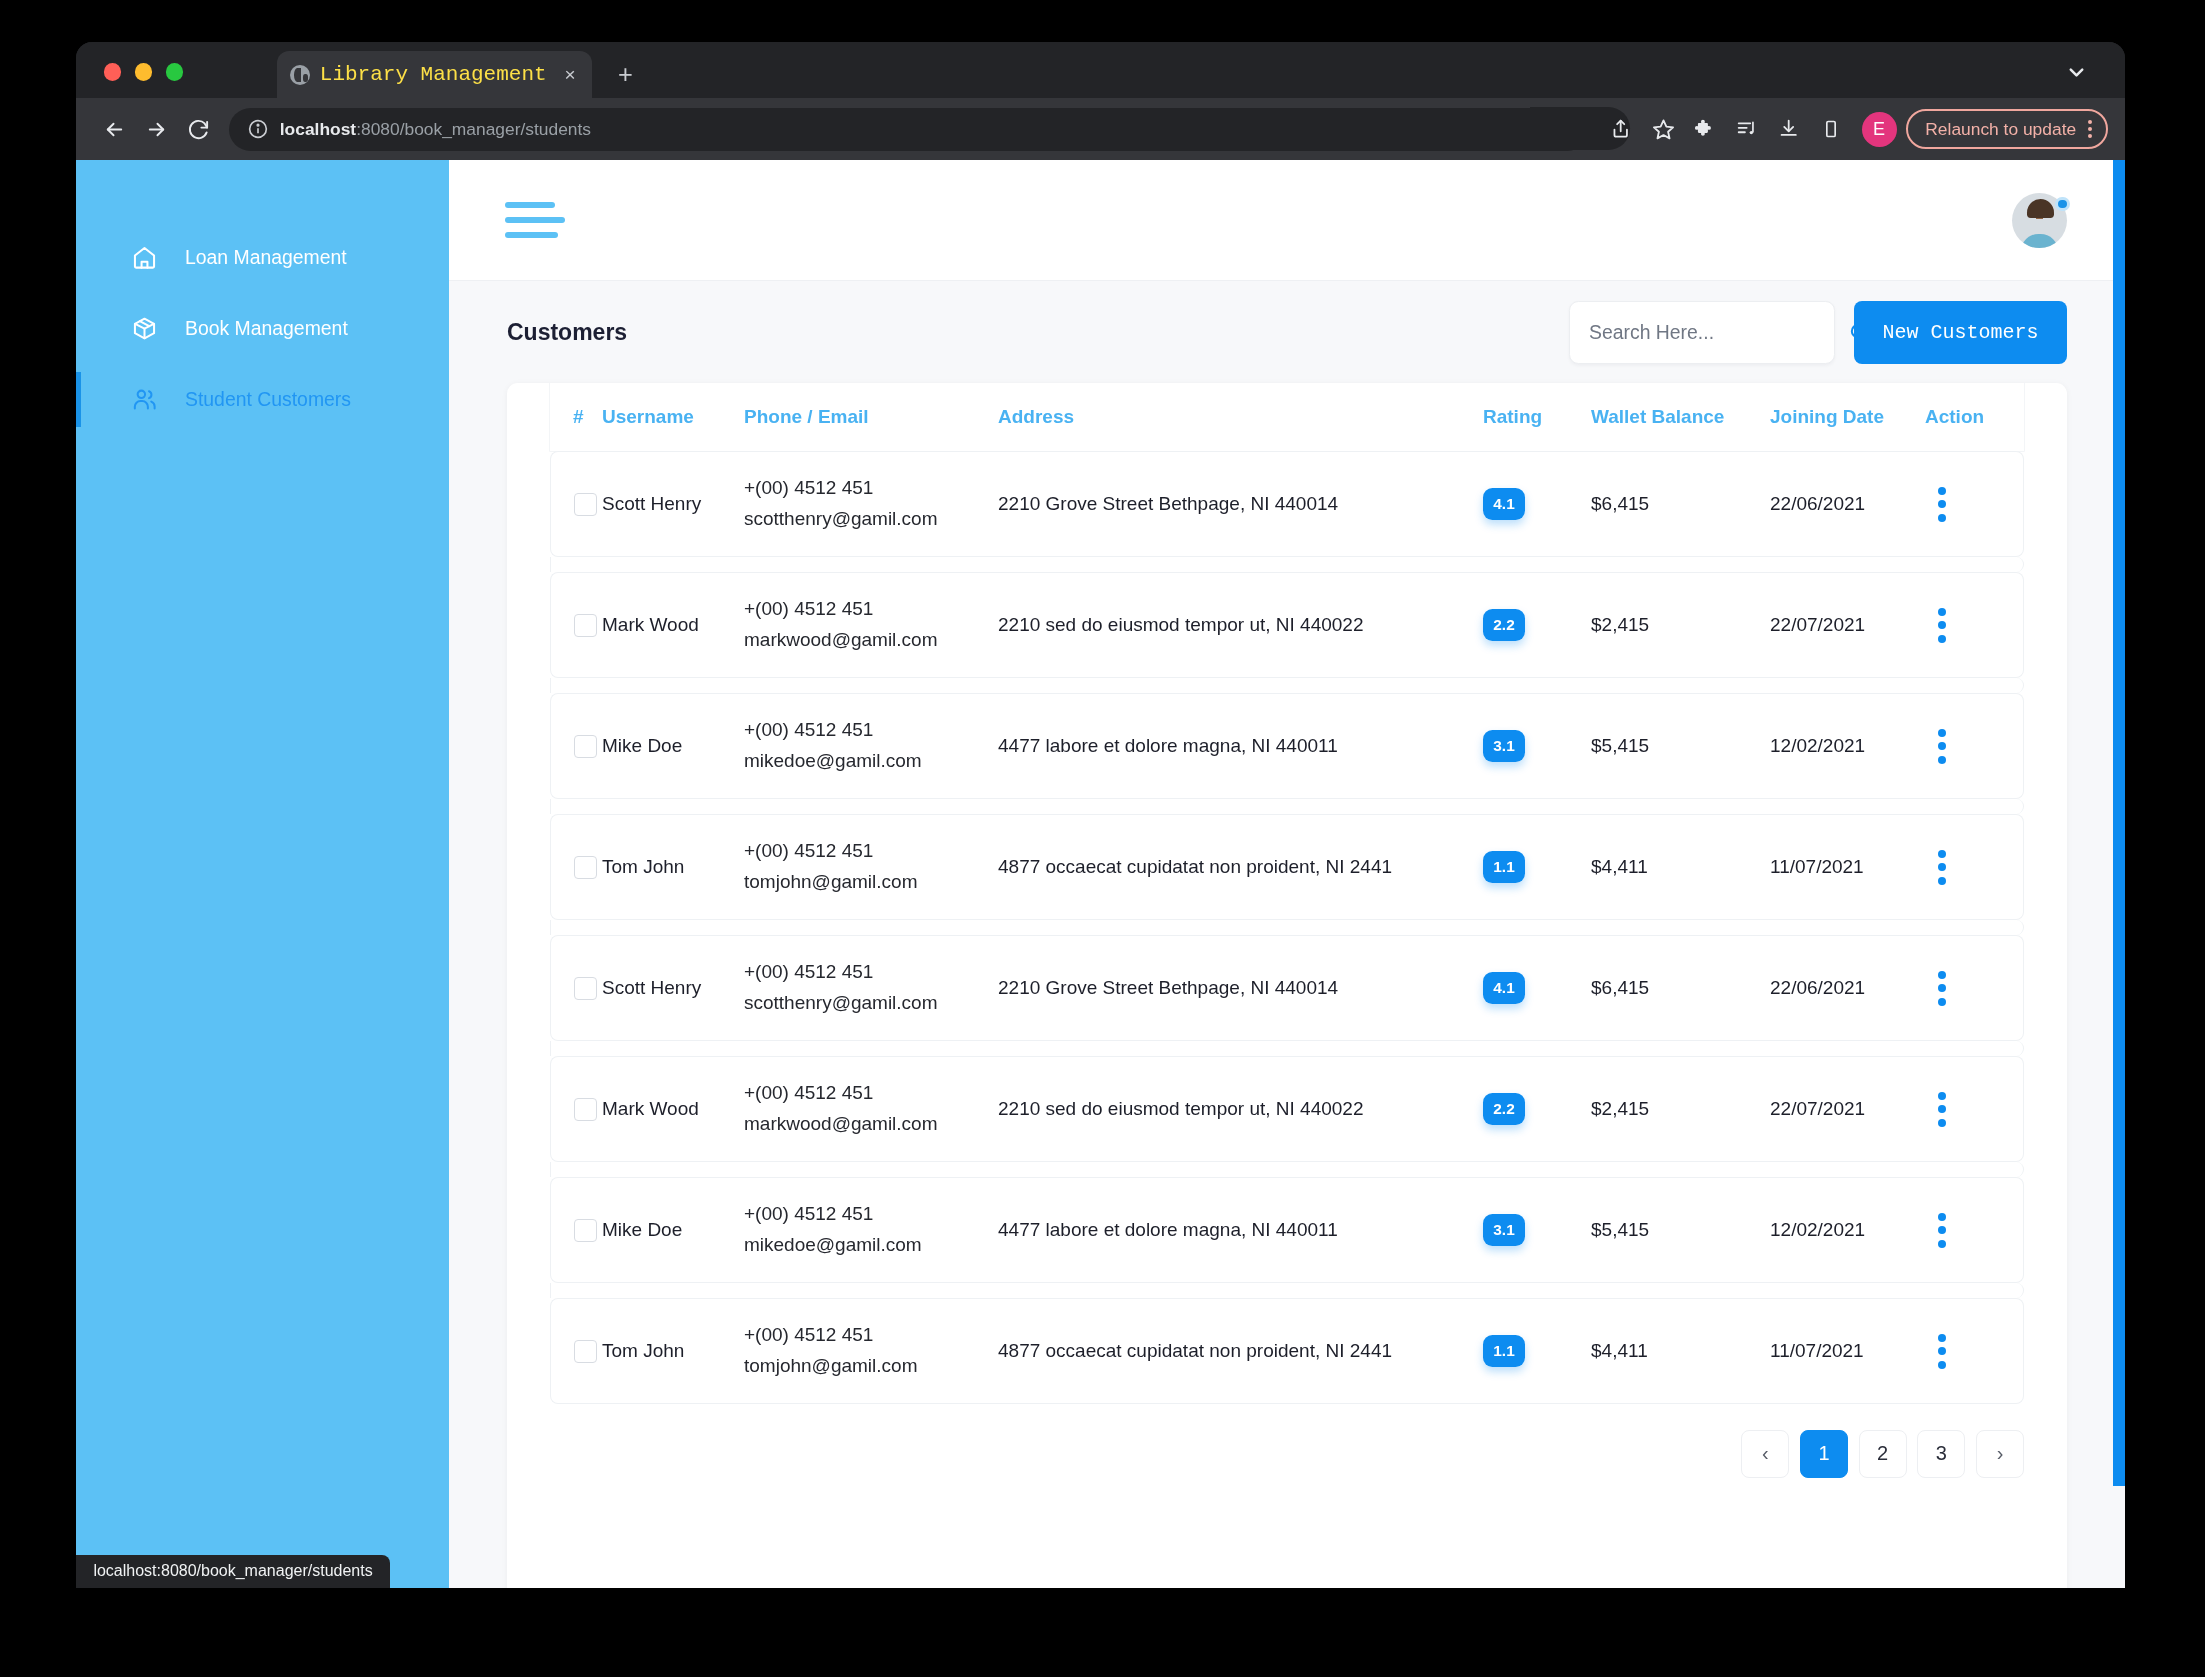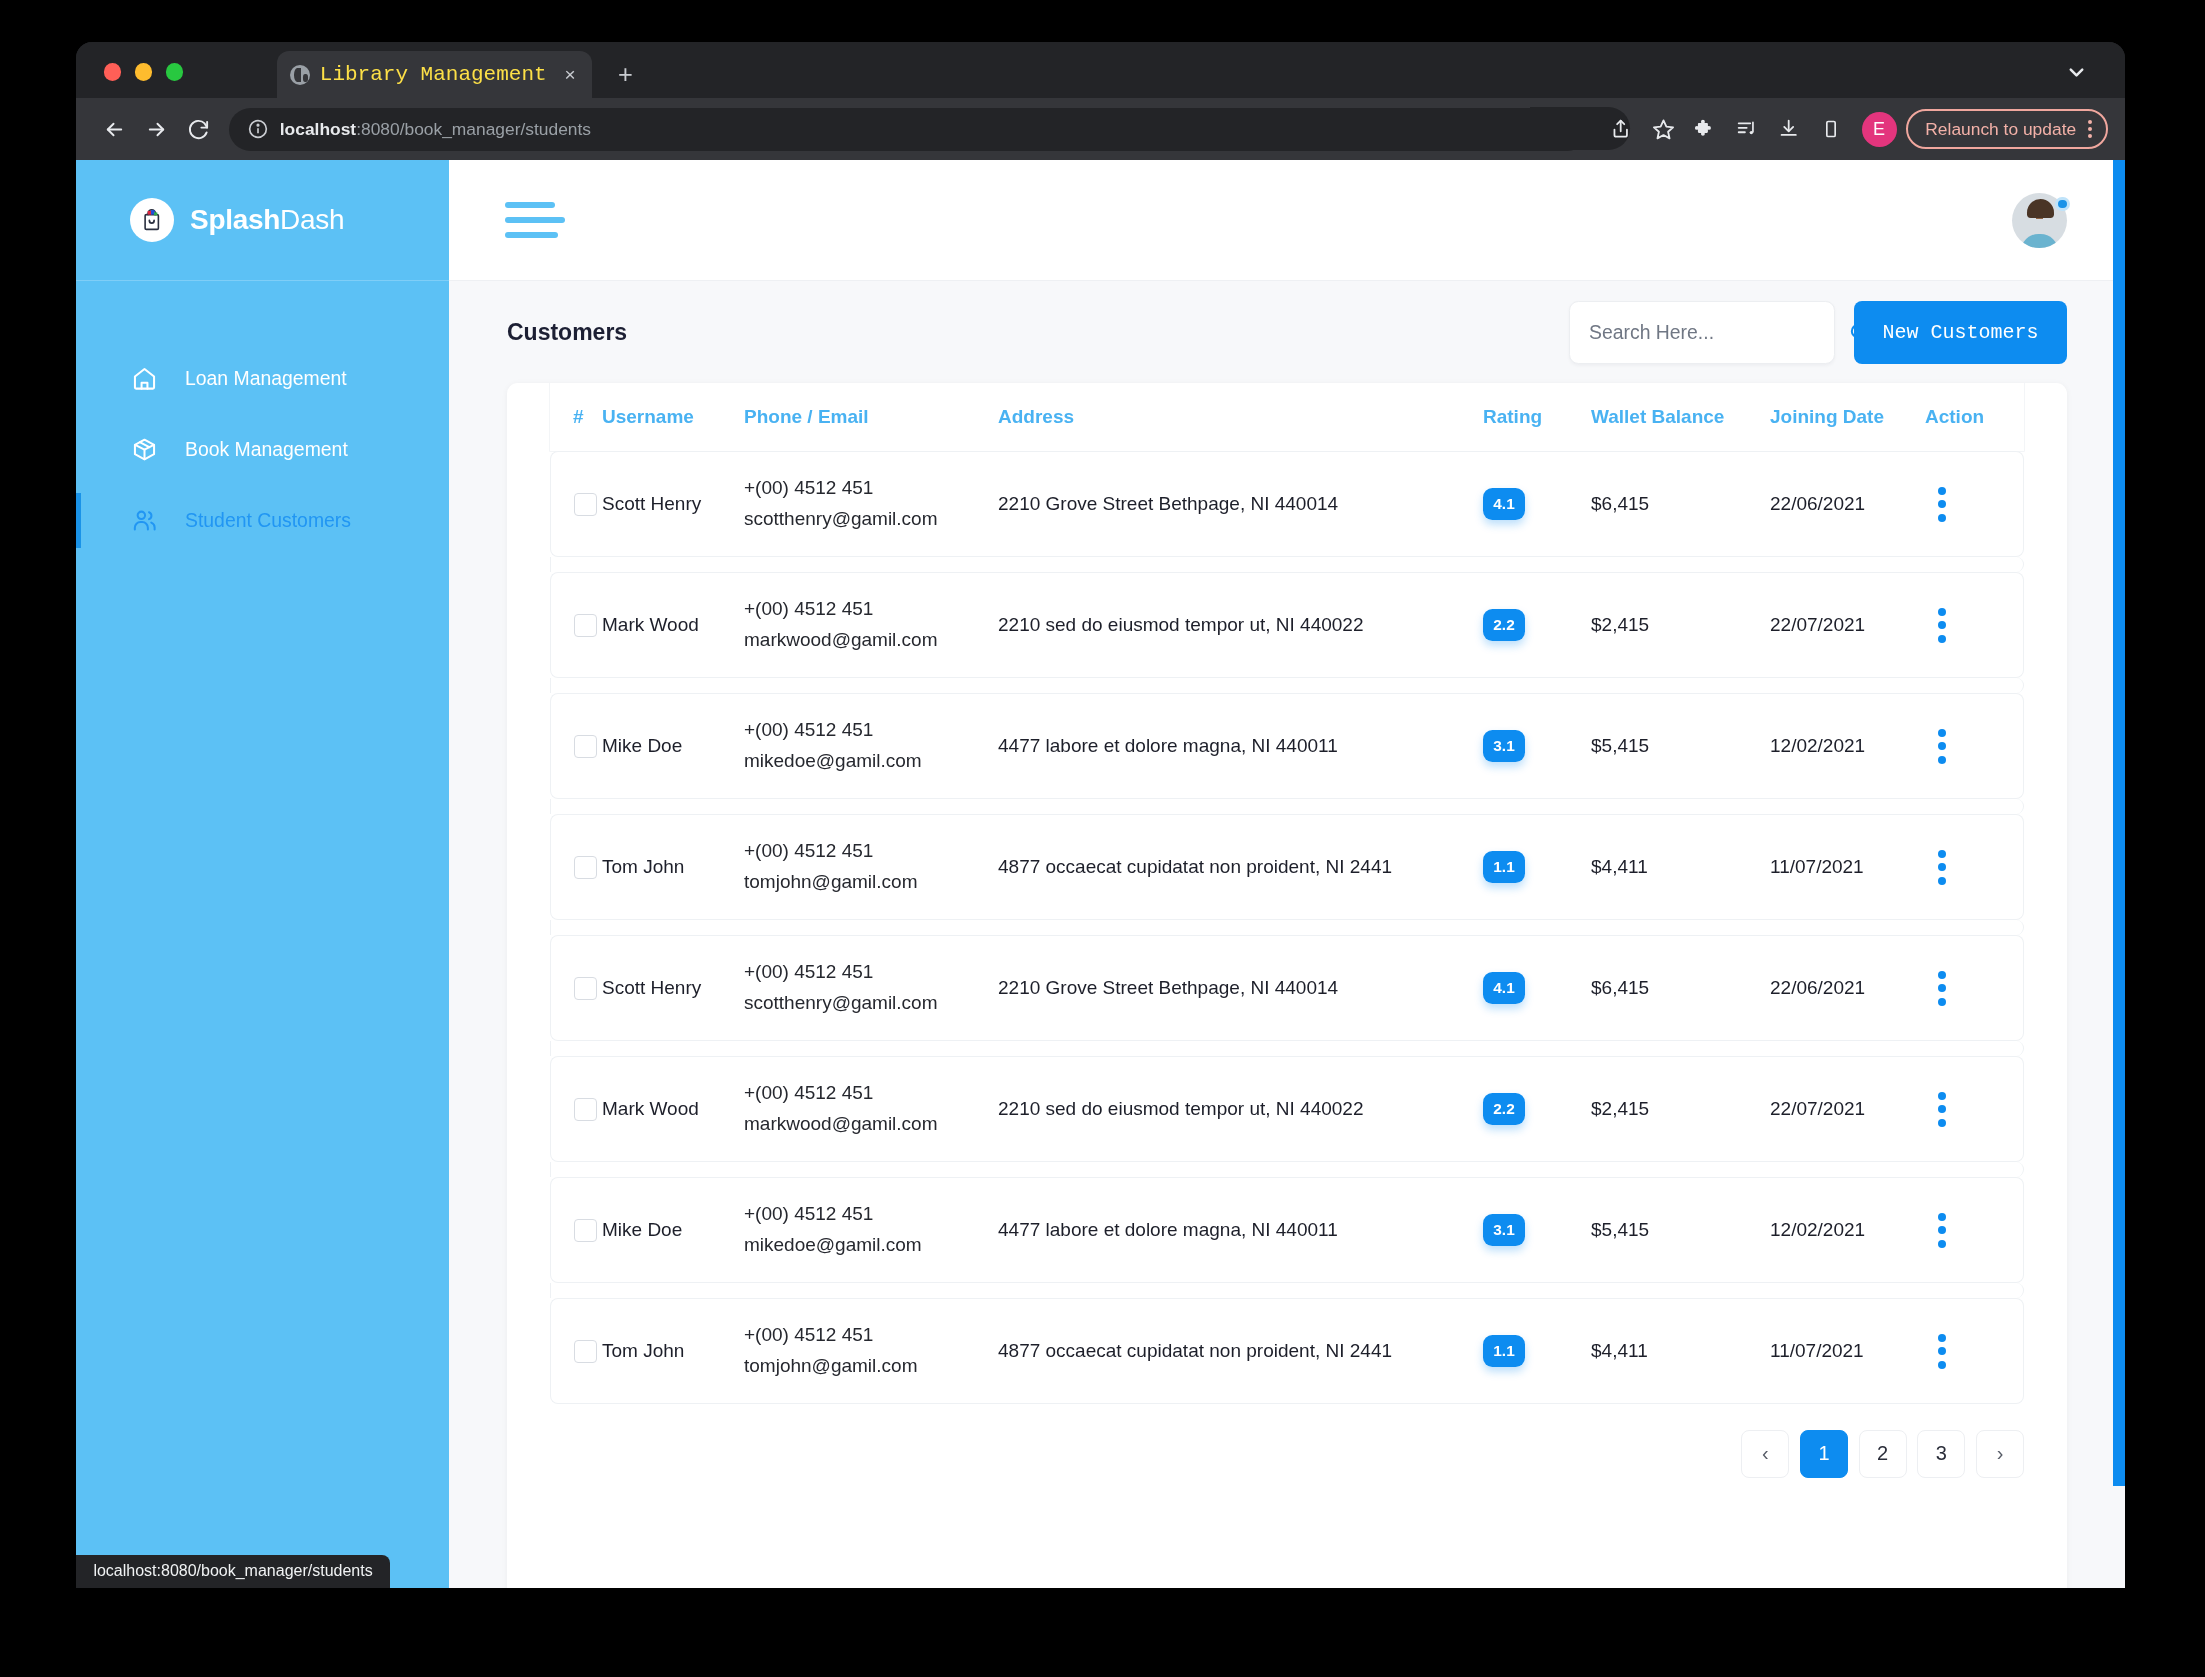--- a/index.html
+++ b/index.html
@@ -501,33 +501,20 @@
             <i></i>
             <i></i>
           </span>
       </div>
     </div>
   </div>
 
   <div id="viewport">
 
     <nav id="sidebar">
-      <div id="brand">
-        <span id="brand-logo">
-          <svg viewBox="0 0 40 40" width="29.5" height="29.5">
-            <rect x="11" y="13" width="18" height="20" rx="1.6" fill="#fff" stroke="#2b3040" stroke-width="2.2"></rect>
-            <path d="M15 14V11.5a5 5 0 0 1 10 0V14" fill="none" stroke="#2b3040" stroke-width="2.2"></path>
-            <rect x="14.5" y="8" width="5.5" height="5" fill="#e0263f"></rect>
-            <rect x="19" y="7" width="5" height="6" fill="#1f4fd8"></rect>
-            <rect x="23" y="10" width="4.5" height="4" fill="#2fa84f"></rect>
-            <path d="M16.8 21c0 2.2 1.5 3.6 3.2 3.6s3.2-1.4 3.2-3.6" fill="none" stroke="#2b3040" stroke-width="2.4" stroke-linecap="round"></path>
-          </svg>
-        </span>
-        <span id="brand-name"><b>Splash</b><span>Dash</span></span>
-      </div>
 
       <div id="sidebar-nav">
         <div class="nav-item">
           <span class="nav-icon">
             <svg viewBox="0 0 24 24" width="27" height="27" fill="none" stroke="#ffffff" stroke-width="1.8" stroke-linecap="round" stroke-linejoin="round">
                 <path d="M3.5 10.2 12 3.6l8.5 6.6V20a1 1 0 0 1-1 1h-15a1 1 0 0 1-1-1z"></path>
                 <path d="M9.4 21v-5.2h5.2V21"></path>
               </svg>
           </span>
           <span class="nav-label">Loan Management</span>

